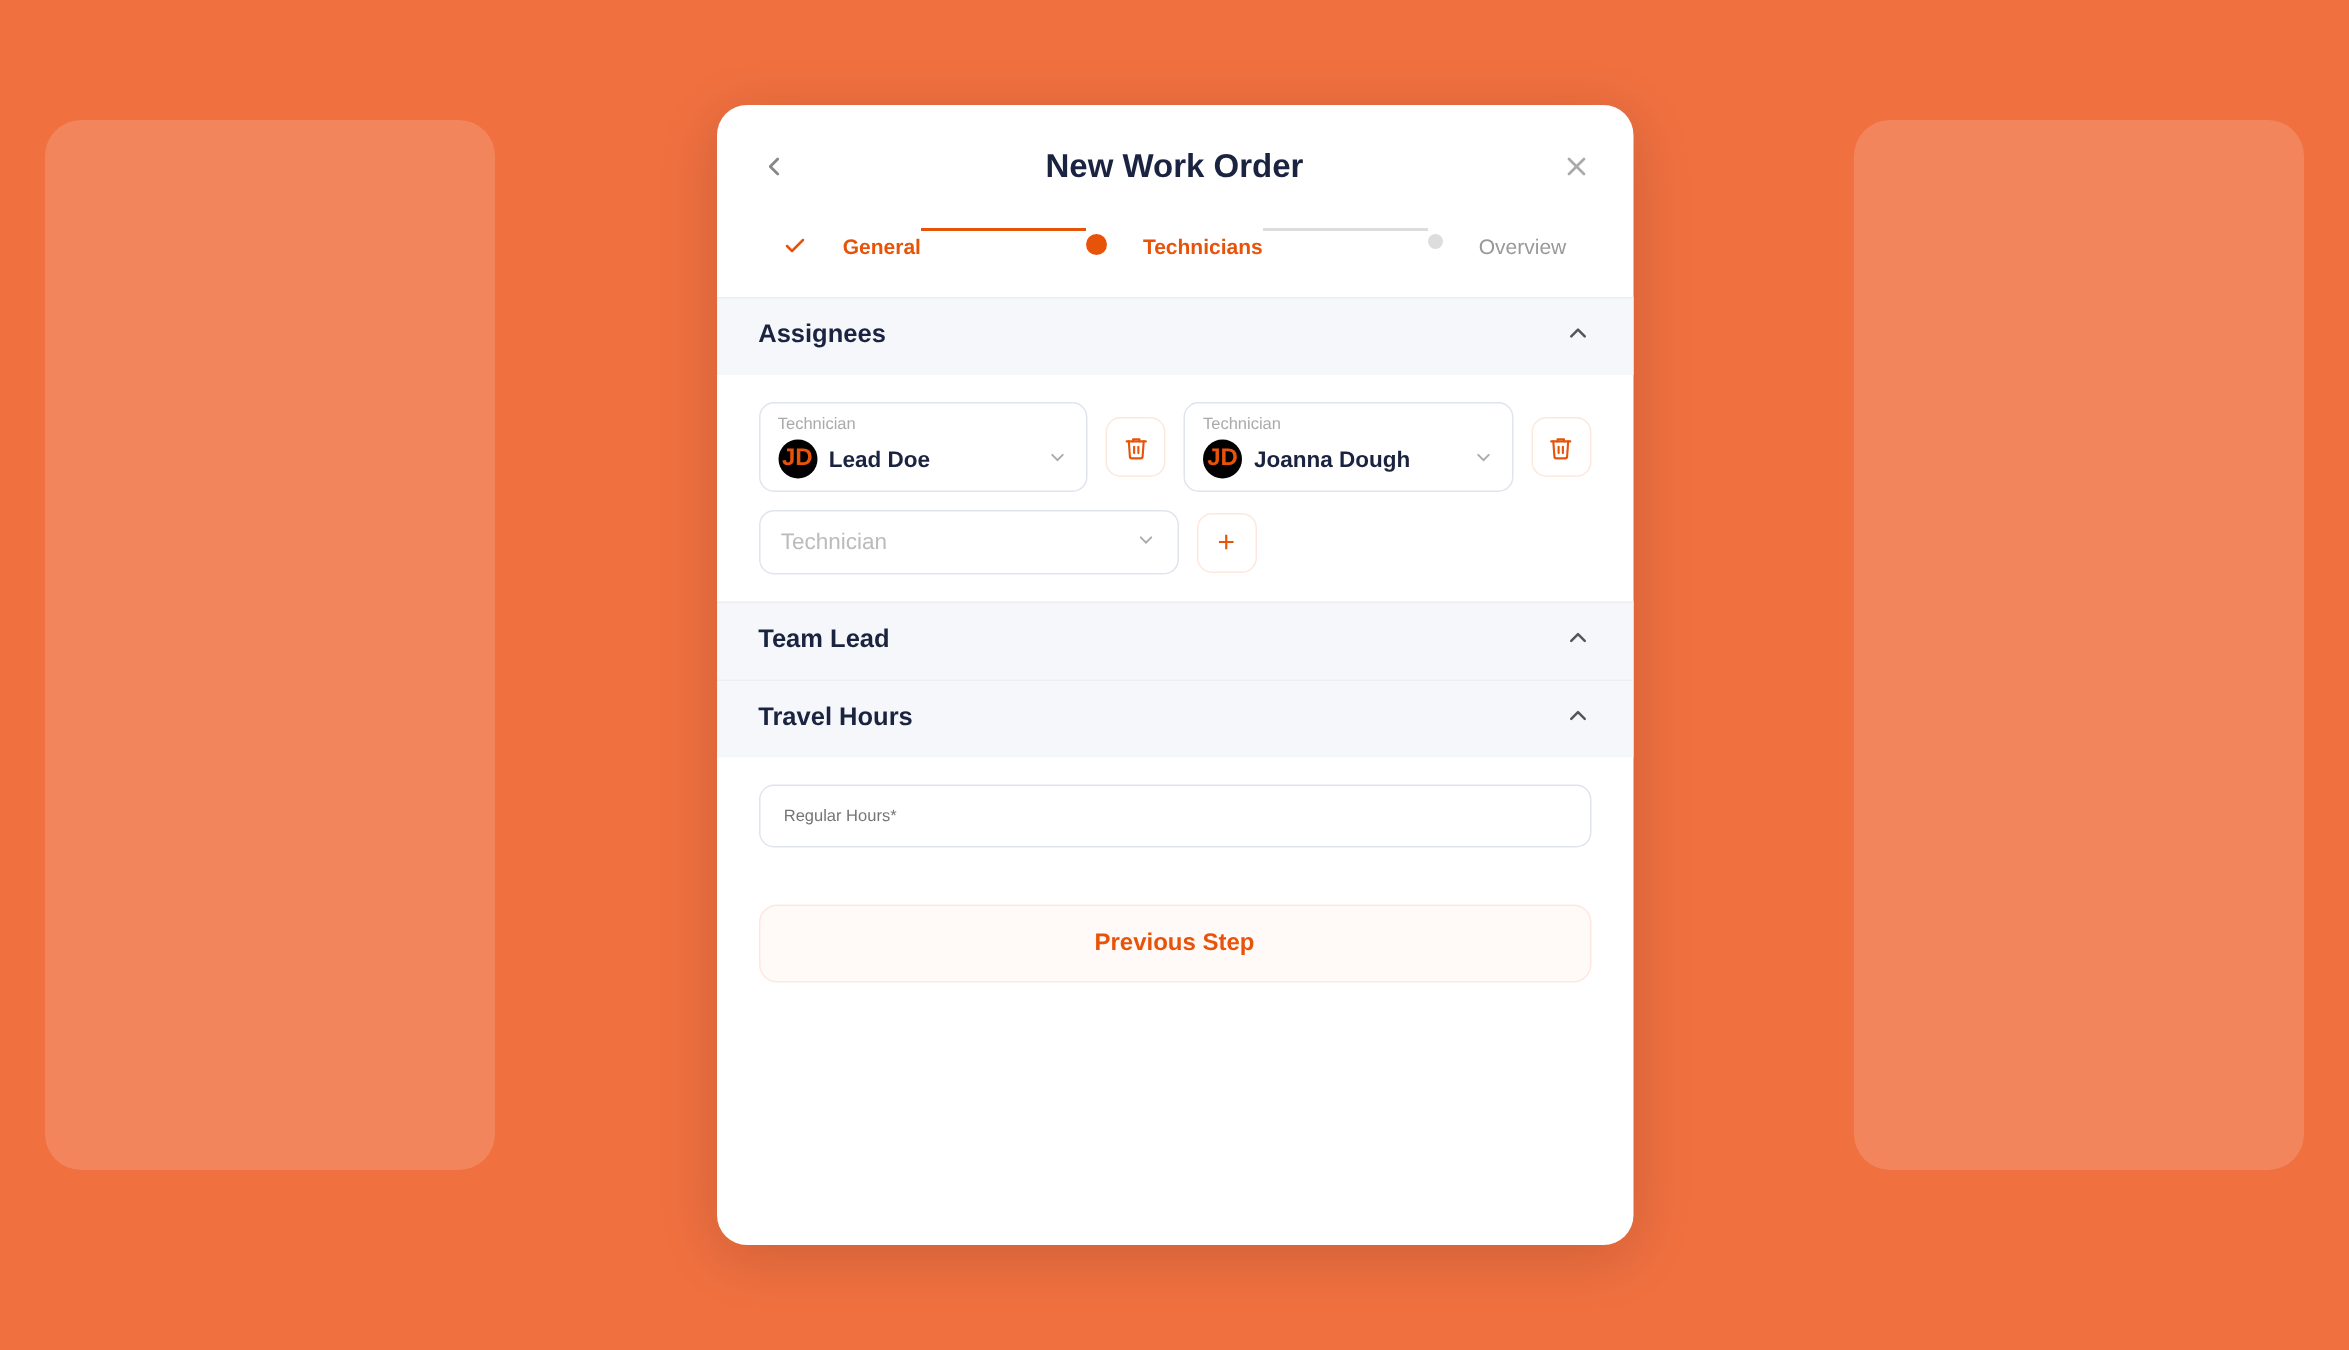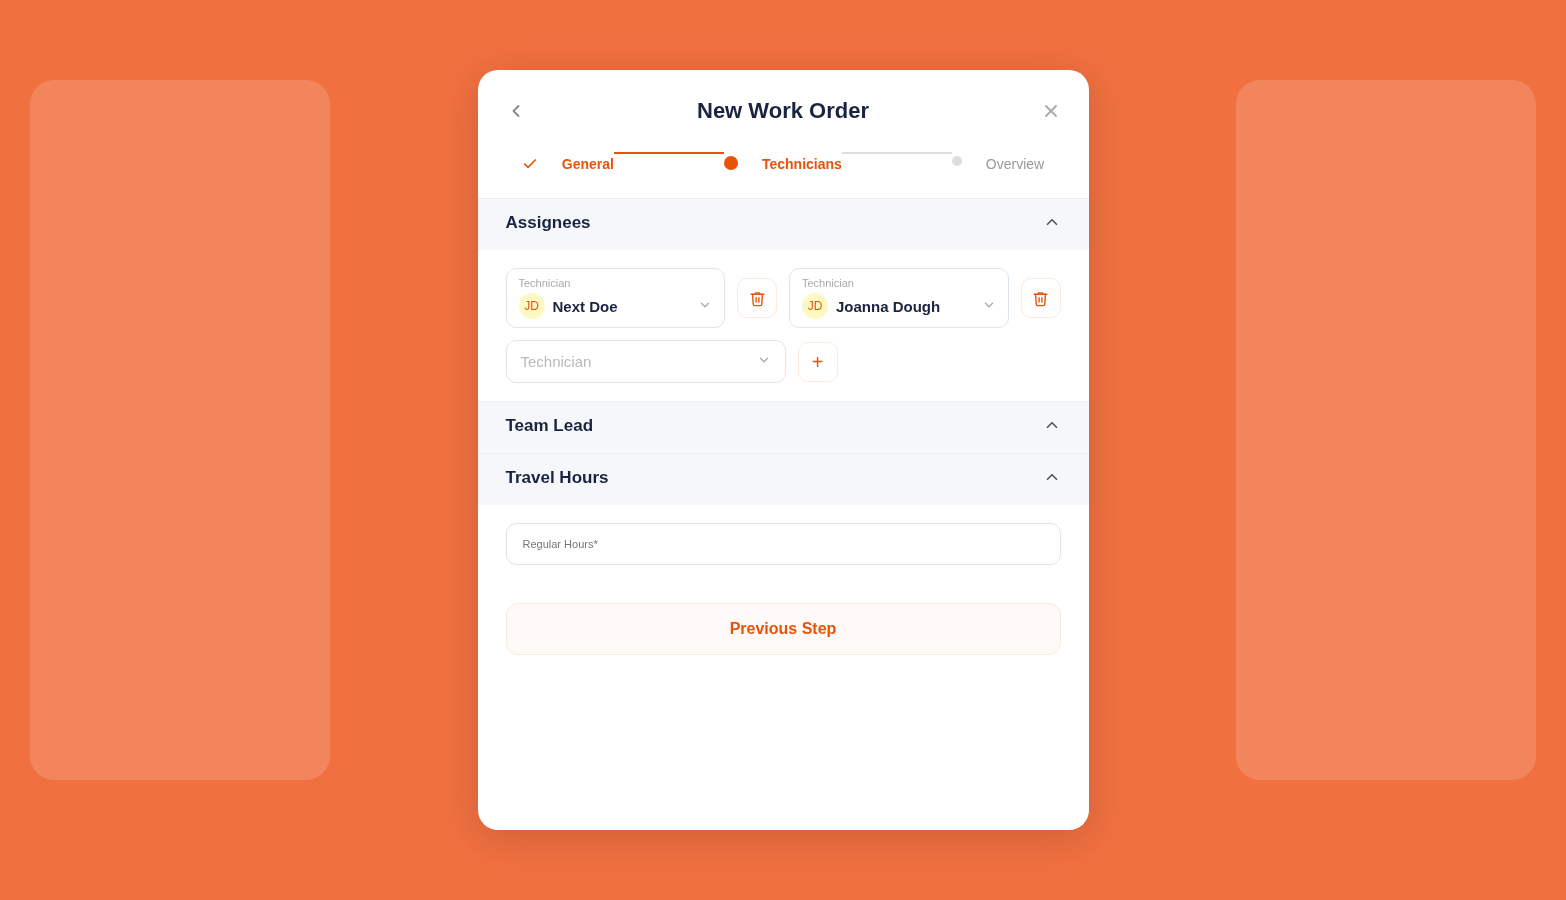--- a/index.html
+++ b/index.html
@@ -170,24 +170,24 @@
       display: flex; align-items: center; gap: 8px;
     }
     .tech-label-top {
       font-size: 11px;
       color: #aaa;
       margin-bottom: 2px;
     }
     .tech-avatar {
       width: 26px; height: 26px;
       border-radius: 50%;
-      background: #fef9c3;
-      color: #e8530a;
-      font-size: 12px;
-      font-weight: 400;
+      background: #000000;
+      color: #e8530a;
+      font-size: 16px;
+      font-weight: 700;
       display: flex; align-items: center; justify-content: center;
     }
     .tech-name {
       font-size: 15px;
       font-weight: 600;
       color: #1a2340;
     }
     .dropdown-chevron {
       color: #aaa;
       font-size: 14px;
@@ -347,21 +347,21 @@
     </div>
     <div class="section-body">
 
       <div class="assignees-row">
 
         <div class="technician-select">
           <div class="tech-label-top">Technician</div>
           <div class="technician-select-inner">
             <div class="tech-label-row">
               <div class="tech-avatar">JD</div>
-              <span class="tech-name">Next Doe</span>
+              <span class="tech-name">Lead Doe</span>
             </div>
             <span class="dropdown-chevron">
               <svg width="14" height="14" viewBox="0 0 24 24" fill="none" stroke="#aaa" stroke-width="2.2" stroke-linecap="round">
                   <polyline points="6 9 12 15 18 9"></polyline>
                 </svg>
             </span>
           </div>
         </div>
         <button class="icon-btn">
           <svg width="17" height="17" viewBox="0 0 24 24" fill="none" stroke="#e8530a" stroke-width="2" stroke-linecap="round" stroke-linejoin="round">

